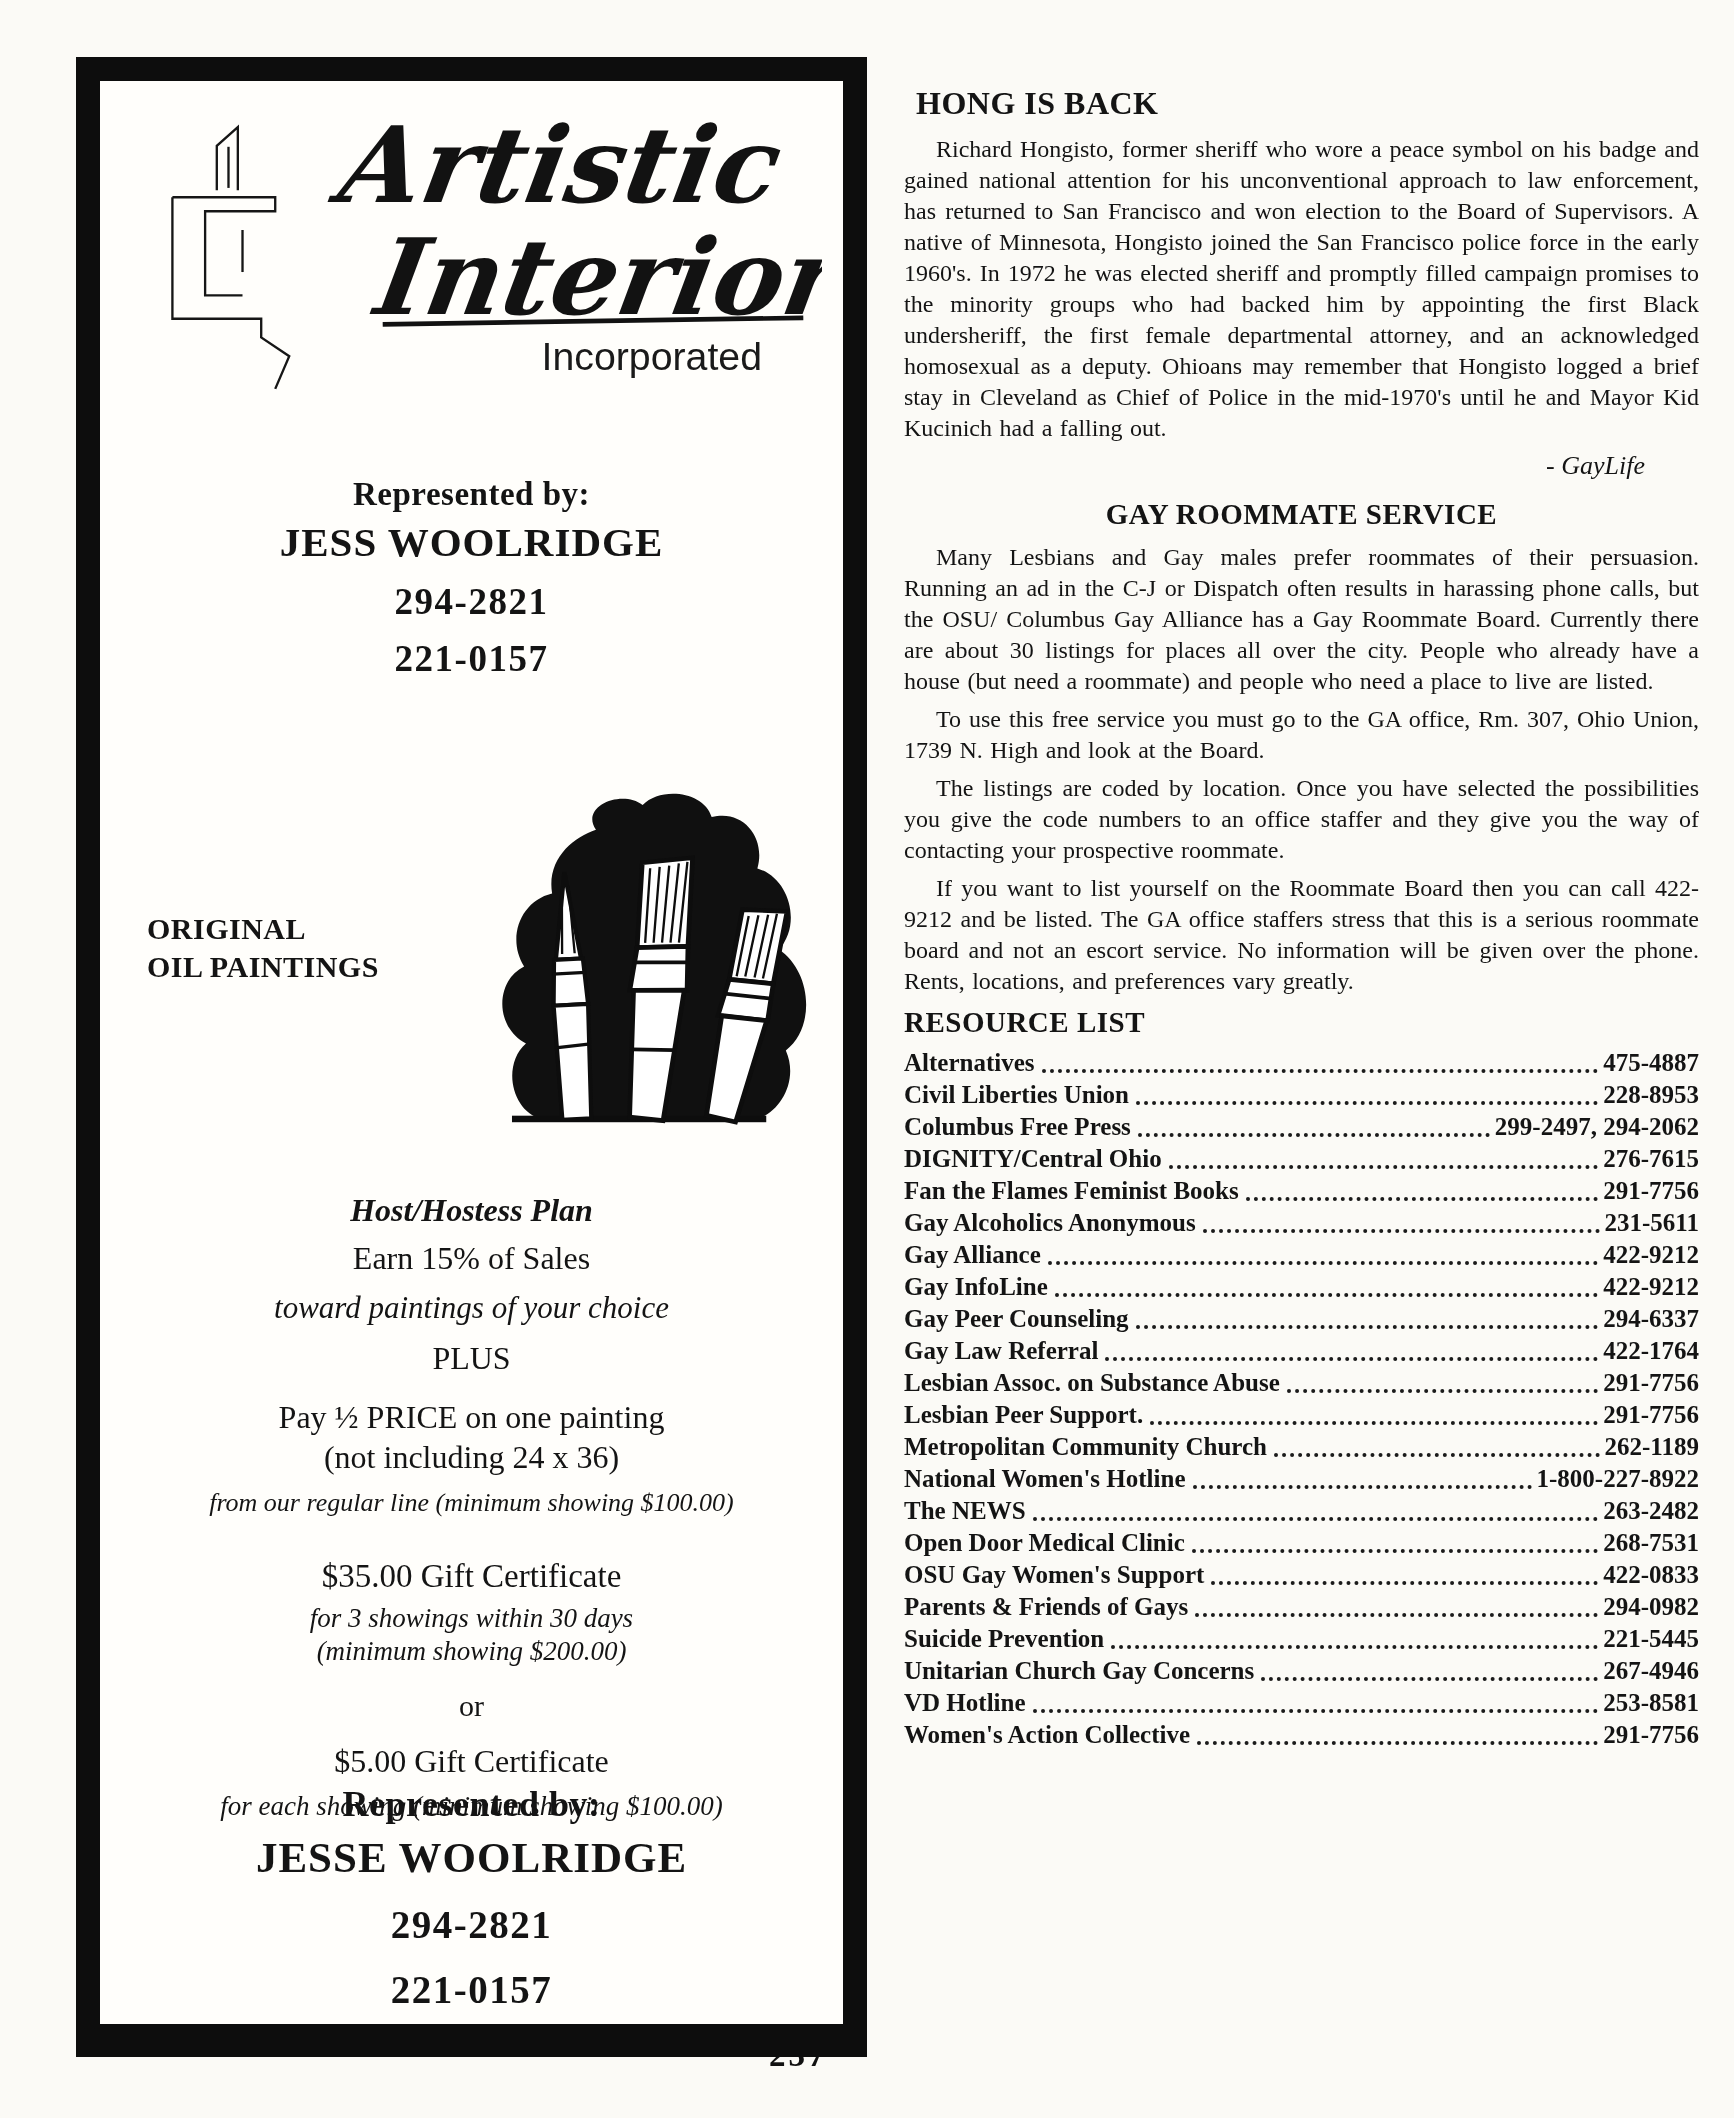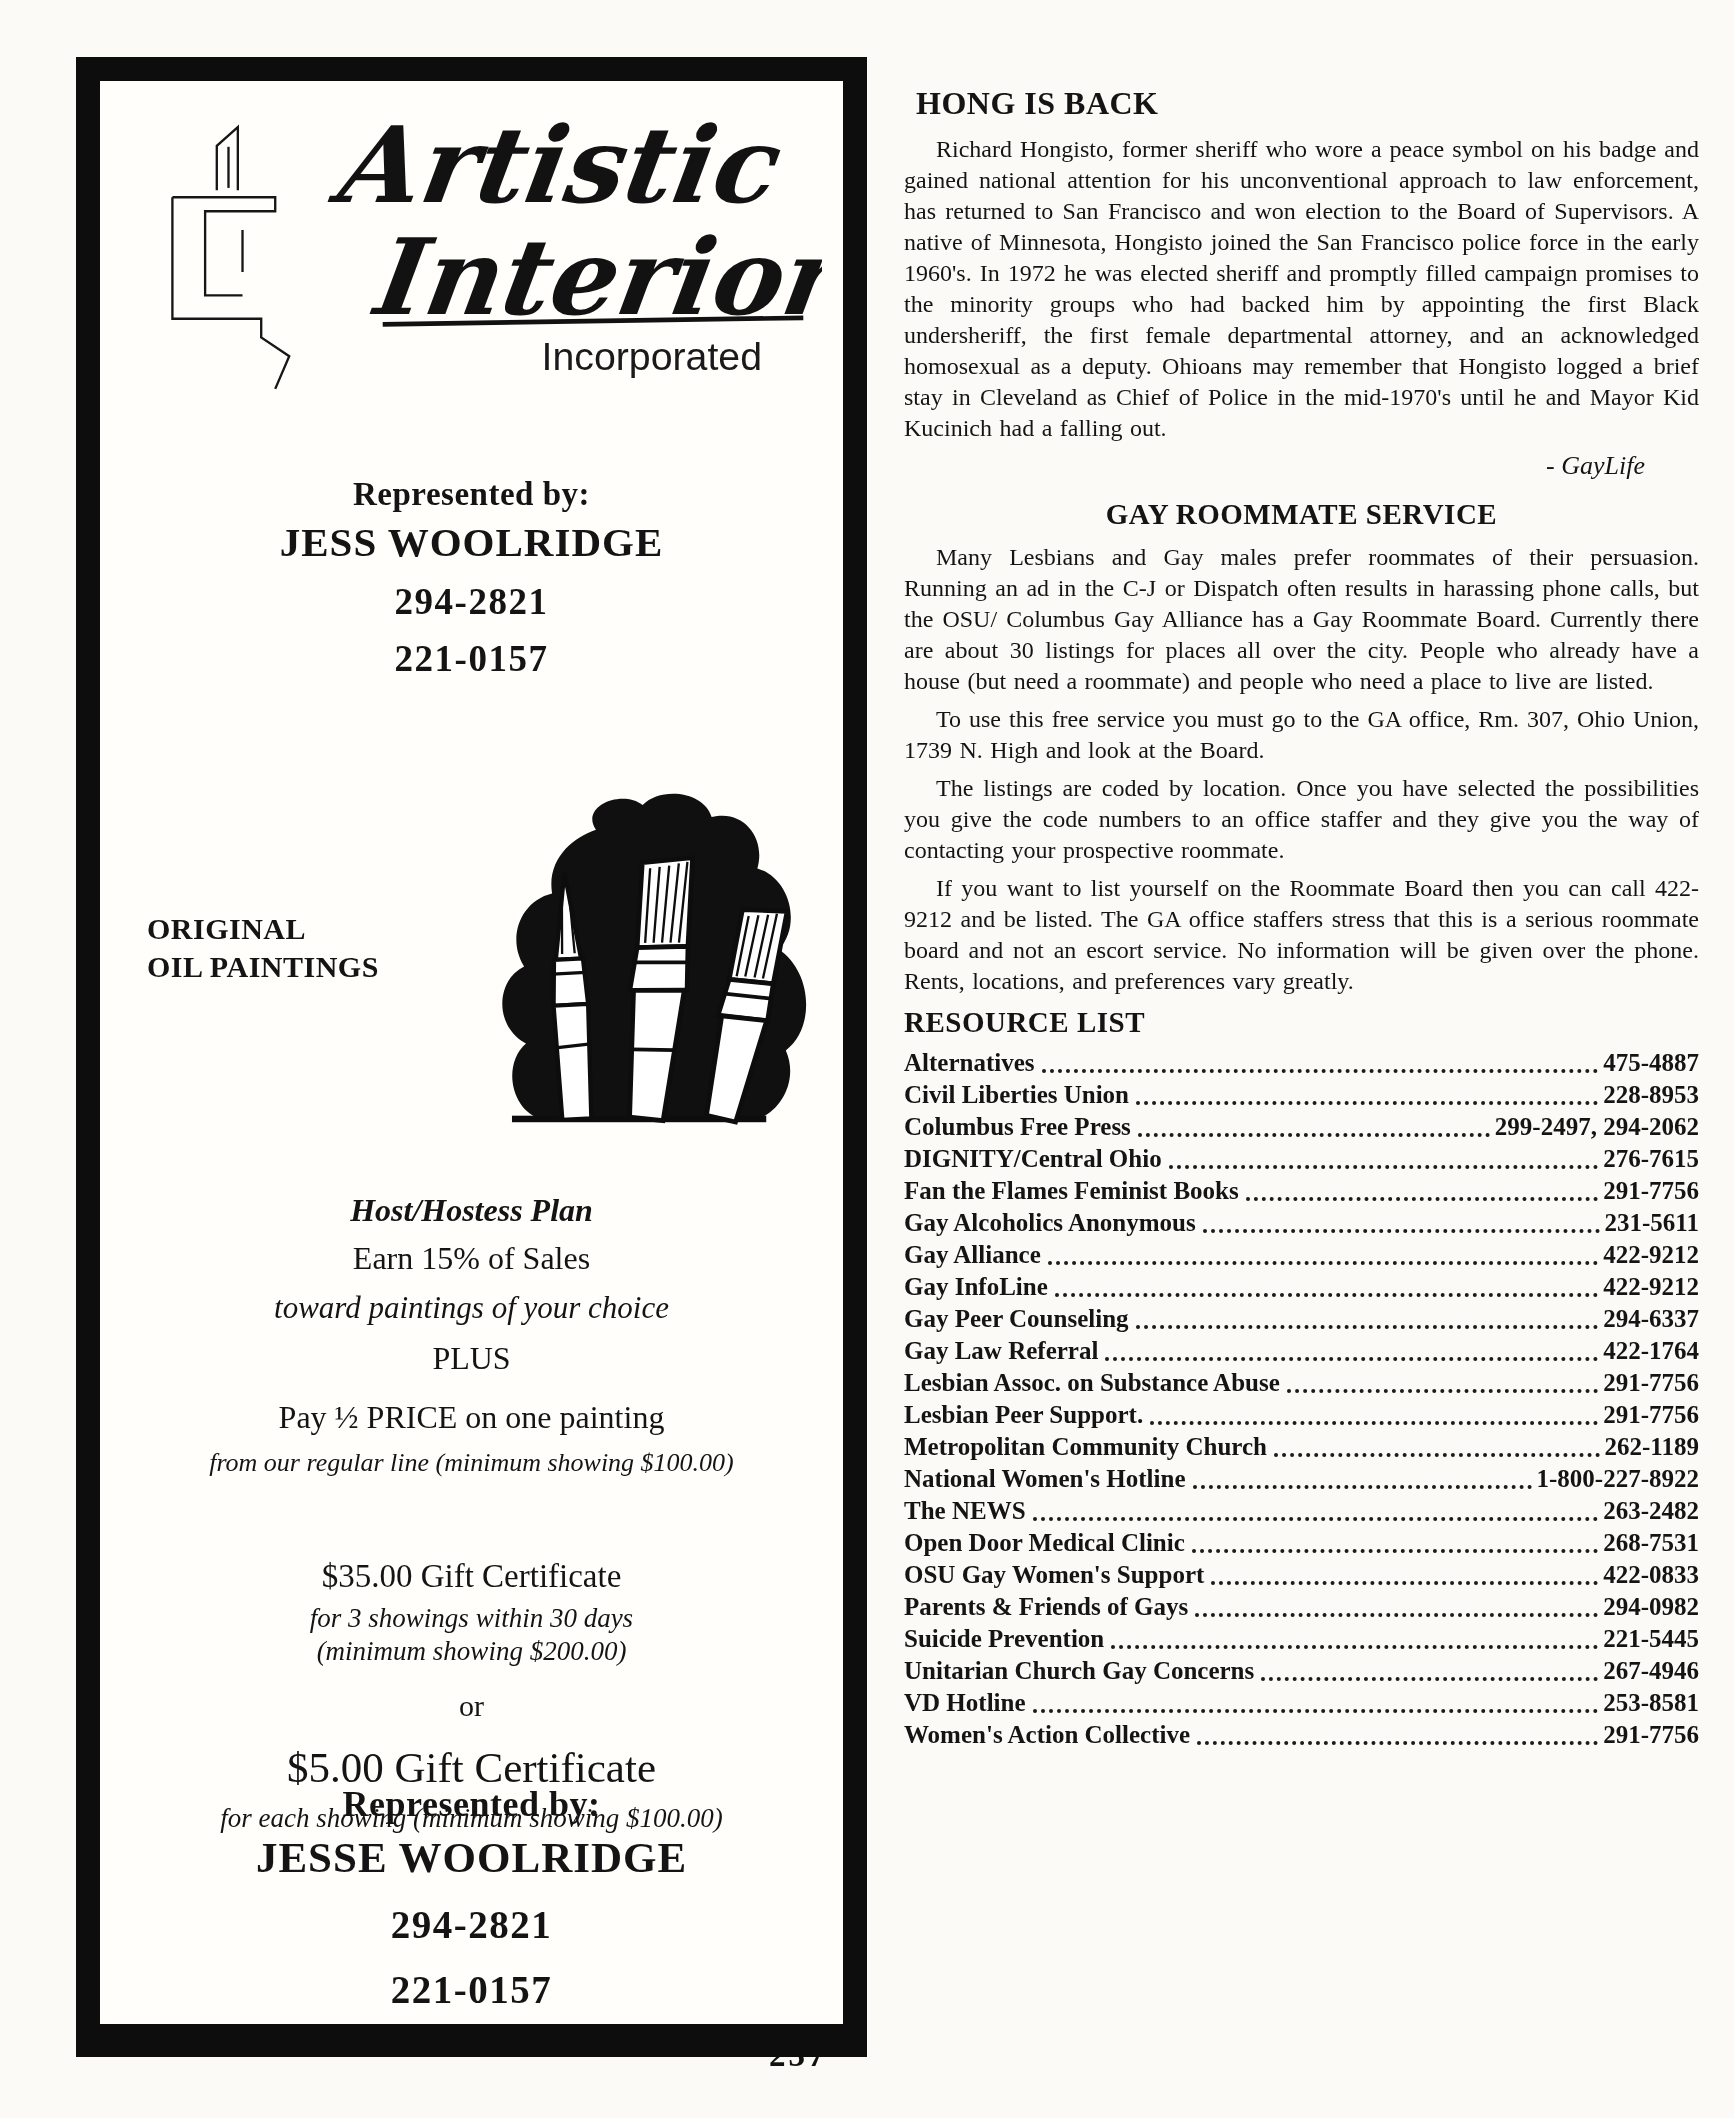--- a/index.html
+++ b/index.html
@@ -51,21 +51,21 @@
   .plan-line3  { font-size:32px; margin-top:14px; }
   .plan-line4  { font-size:32px; margin-top:22px; }
   .plan-line5  { font-size:32px; margin-top:3px; }
   .plan-line6  { font-style:italic; font-size:26px; margin-top:12px; }
 
   .certs { top:1434px; }
   .cert-big     { font-size:33px;margin-top:43px; }
   .cert-detail  { font-style:italic; font-size:27px; margin-top:8px; }
   .cert-detail2 { font-style:italic; font-size:27px; margin-top:2px; }
   .cert-or      { font-size:30px; margin-top:22px; }
-  .cert-big2    { font-size:43px; margin-top:20px; }
+  .cert-big2    { font-size:32px; margin-top:20px; }
   .cert-detail3 { font-style:italic; font-size:27px; margin-top:11px; }
 
   .rep-bottom { top:1702px; }
   .rep-bottom .rep-label { font-size:36px; }
   .rep-bottom .rep-name  { font-size:43px; margin-top:8px; }
   .rep-bottom .rep-phone { font-size:39px; margin-top:20px; }
 
   .page-frag {
     position:absolute; left:769px; top:2037px;
     font-weight:700; font-size:33px; letter-spacing:3px;
@@ -190,20 +190,21 @@
         </svg>
       </div>
     </div>
 
     <div class="abs plan">
       <div class="plan-title">Host/Hostess Plan</div>
       <div class="plan-line1">Earn 15% of Sales</div>
       <div class="plan-line2">toward paintings of your choice</div>
       <div class="plan-line3">PLUS</div>
       <div class="plan-line4">Pay ½ PRICE on one painting</div>
+      <div class="plan-line5">(not including 24 x 36)</div>
       <div class="plan-line6">from our regular line (minimum showing $100.00)</div>
     </div>
 
     <div class="abs certs">
       <div class="cert-big">$35.00 Gift Certificate</div>
       <div class="cert-detail">for 3 showings within 30 days</div>
       <div class="cert-detail2">(minimum showing $200.00)</div>
       <div class="cert-or">or</div>
       <div class="cert-big2">$5.00 Gift Certificate</div>
       <div class="cert-detail3">for each showing (minimum showing $100.00)</div>

